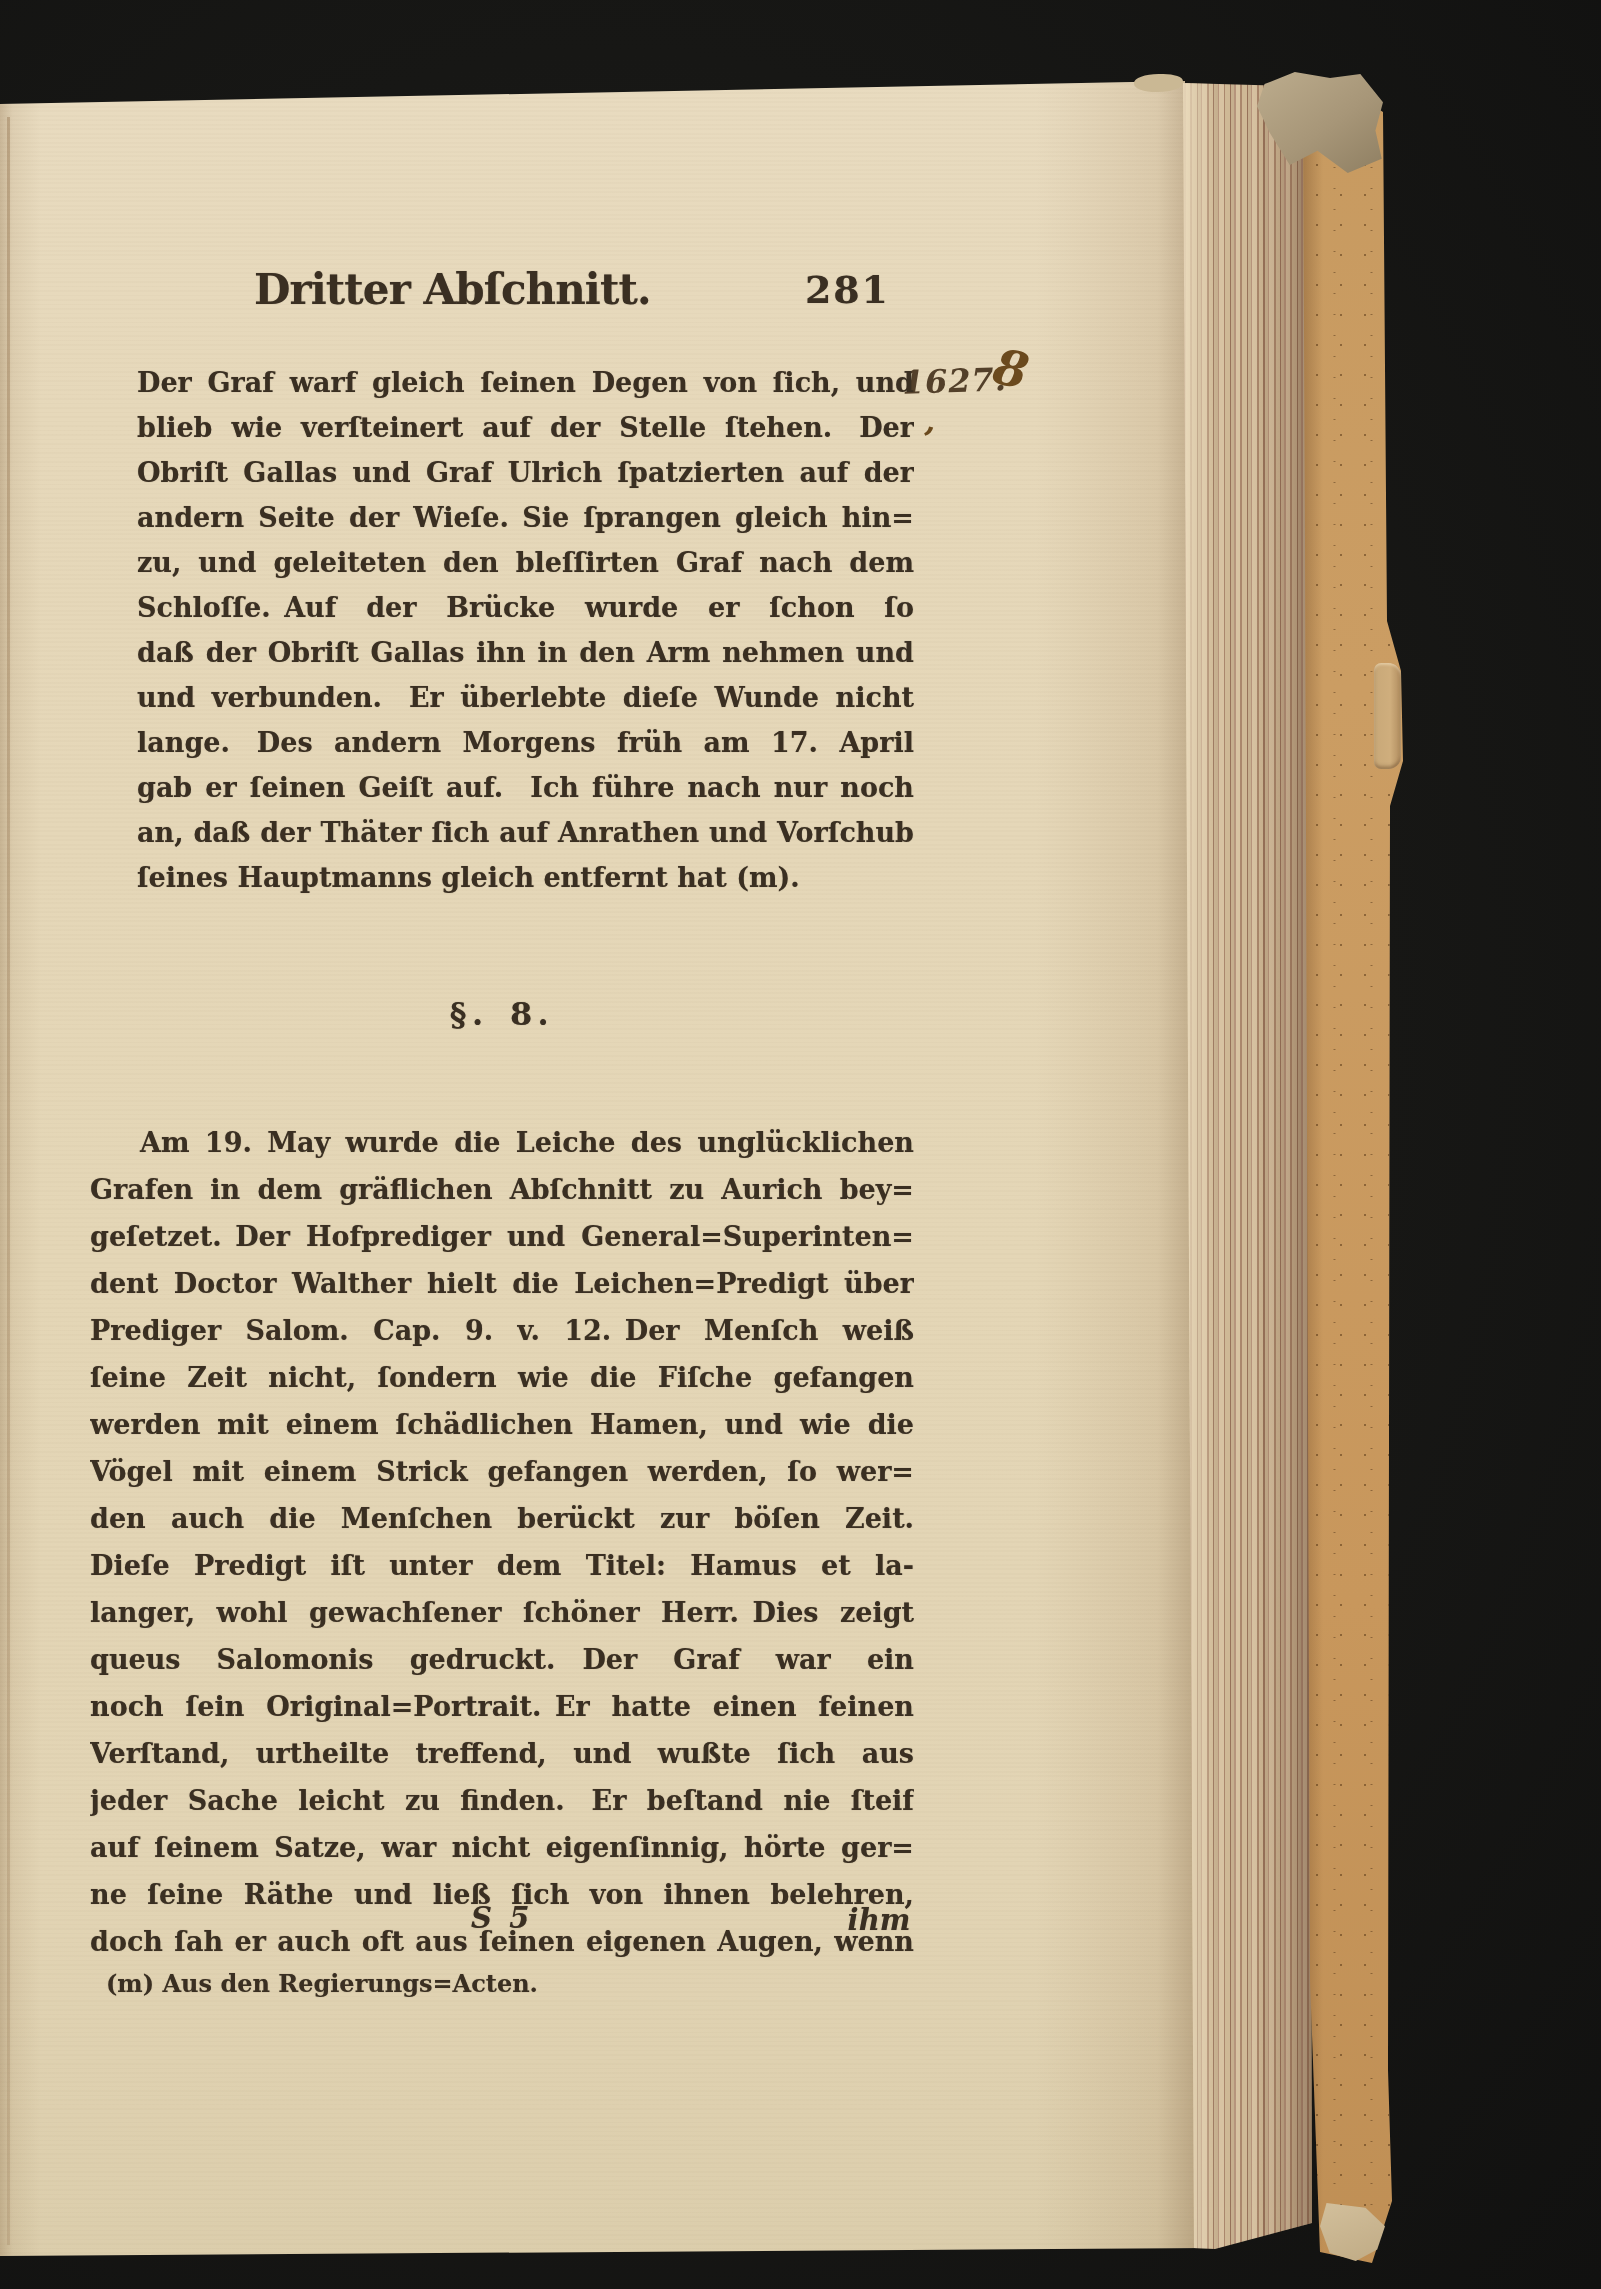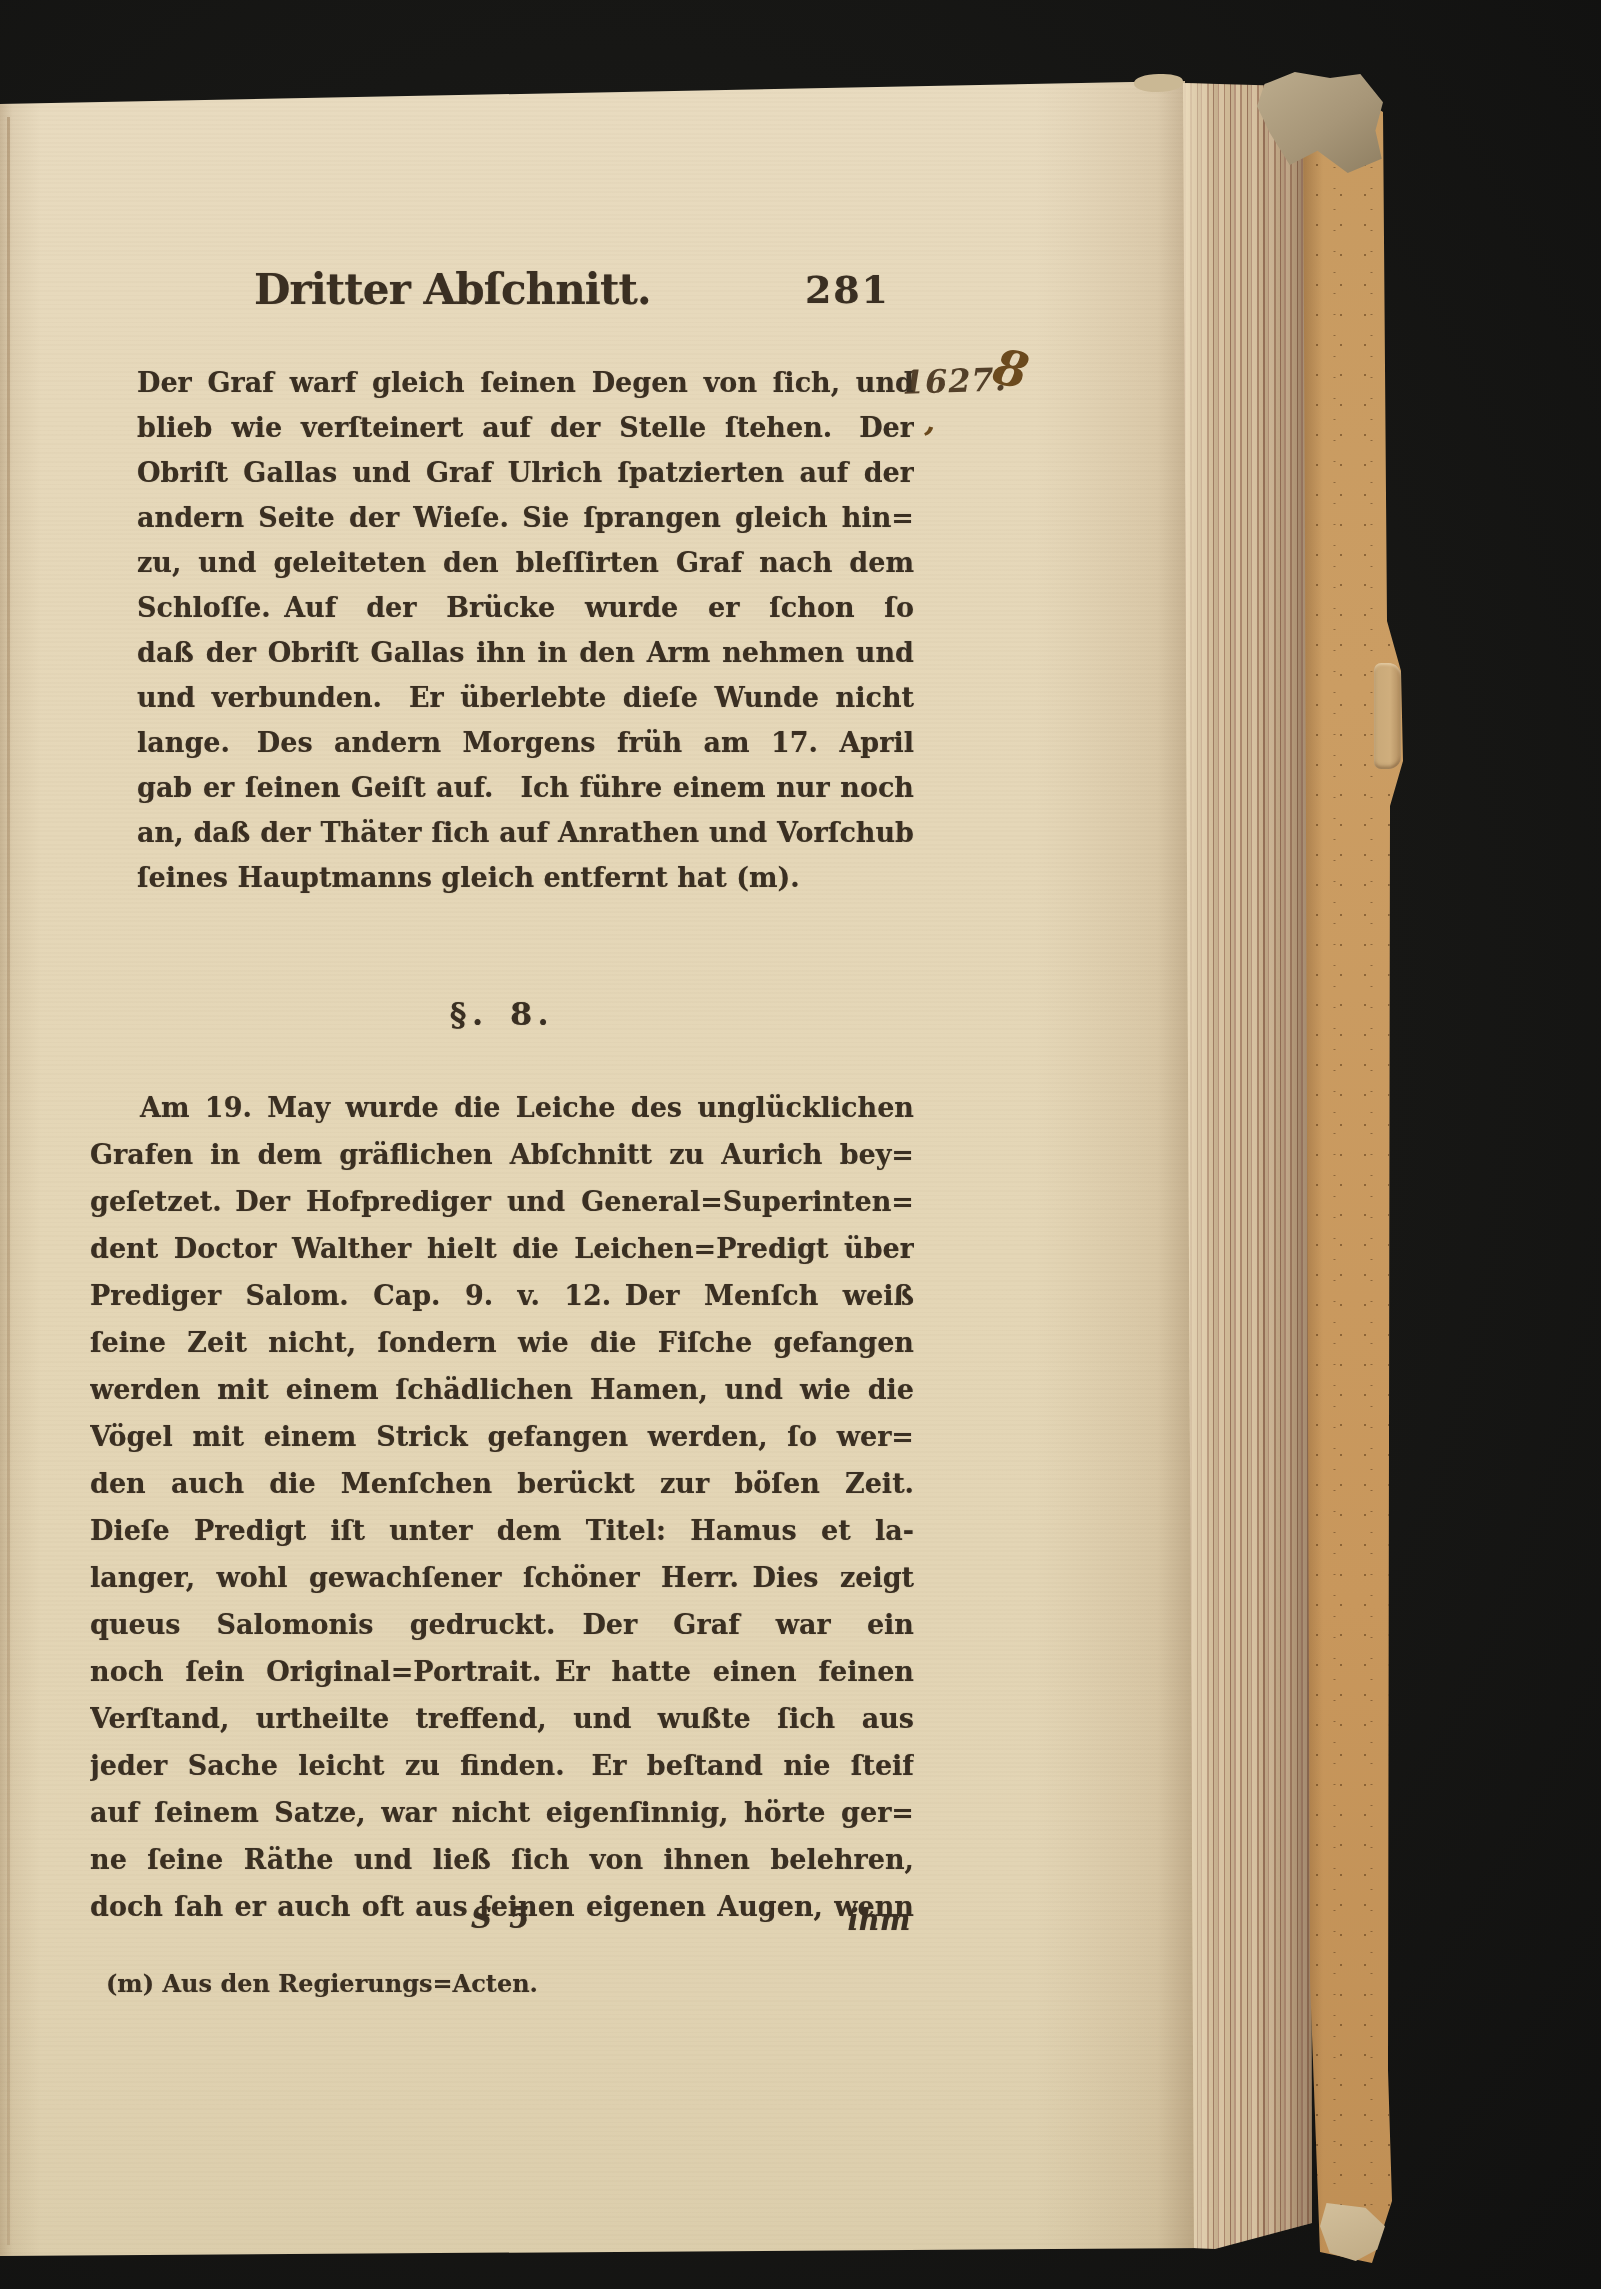--- a/index.html
+++ b/index.html
@@ -70,21 +70,21 @@
 
   .para{position:absolute;left:90px;width:824px;font-size:27px;font-weight:bold;}
   .p1{top:360px;}
   .p1 .tline{line-height:45px;height:45px;margin-left:47px;}
   .p2{top:1084px;}
   .p2 .tline{line-height:47px;height:47px;}
   .tline{text-align:justify;overflow:hidden;}
   .tline::after{content:"";display:inline-block;width:100%;height:0;}
   .tline.flush{text-align:left;}
   .tline.flush::after{content:none;}
-  .tline.indent{text-indent:50px;}
+  .tline.indent{text-indent:50px;margin-top:35px;}
 
   .sect{position:absolute;left:90px;top:995px;width:824px;text-align:center;
         font-size:32px;font-weight:bold;letter-spacing:5.4px;}
 
   .sigrow{position:absolute;left:90px;top:1901px;width:824px;height:50px;
           font-size:29px;font-weight:bold;font-style:italic;}
   .sig{position:absolute;left:0;right:0;text-align:center;letter-spacing:3.6px;}
   .catch{position:absolute;right:3.6px;top:1.8px;}
 
   .footnote{position:absolute;left:106px;top:1969px;font-size:24px;font-weight:bold;}
@@ -119,21 +119,21 @@
     <div class="para p1 ink flush-last">
         <div class="tline">Der Graf warf gleich ſeinen Degen von ſich, und</div>
         <div class="tline">blieb wie verſteinert auf der Stelle ſtehen. Der</div>
         <div class="tline">Obriſt Gallas und Graf Ulrich ſpatzierten auf der</div>
         <div class="tline">andern Seite der Wieſe. Sie ſprangen gleich hin=</div>
         <div class="tline">zu, und geleiteten den bleſſirten Graf nach dem</div>
         <div class="tline">Schloſſe. Auf der Brücke wurde er ſchon ſo ſchwach,</div>
         <div class="tline">daß der Obriſt Gallas ihn in den Arm nehmen und</div>
         <div class="tline">und verbunden. Er überlebte dieſe Wunde nicht</div>
         <div class="tline">lange. Des andern Morgens früh am 17. April</div>
-        <div class="tline">gab er ſeinen Geiſt auf. Ich führe einem nur noch</div>
+        <div class="tline">gab er ſeinen Geiſt auf. Ich führe nach nur noch</div>
         <div class="tline">an, daß der Thäter ſich auf Anrathen und Vorſchub</div>
         <div class="tline flush">ſeines Hauptmanns gleich entfernt hat (m).</div>
       </div>
 
     <div class="sect ink">§. 8.</div>
 
     <div class="para p2 ink indent-first">
         <div class="tline indent">Am 19. May wurde die Leiche des unglücklichen</div>
         <div class="tline">Grafen in dem gräflichen Abſchnitt zu Aurich bey=</div>
         <div class="tline">geſetzet. Der Hofprediger und General=Superinten=</div>

